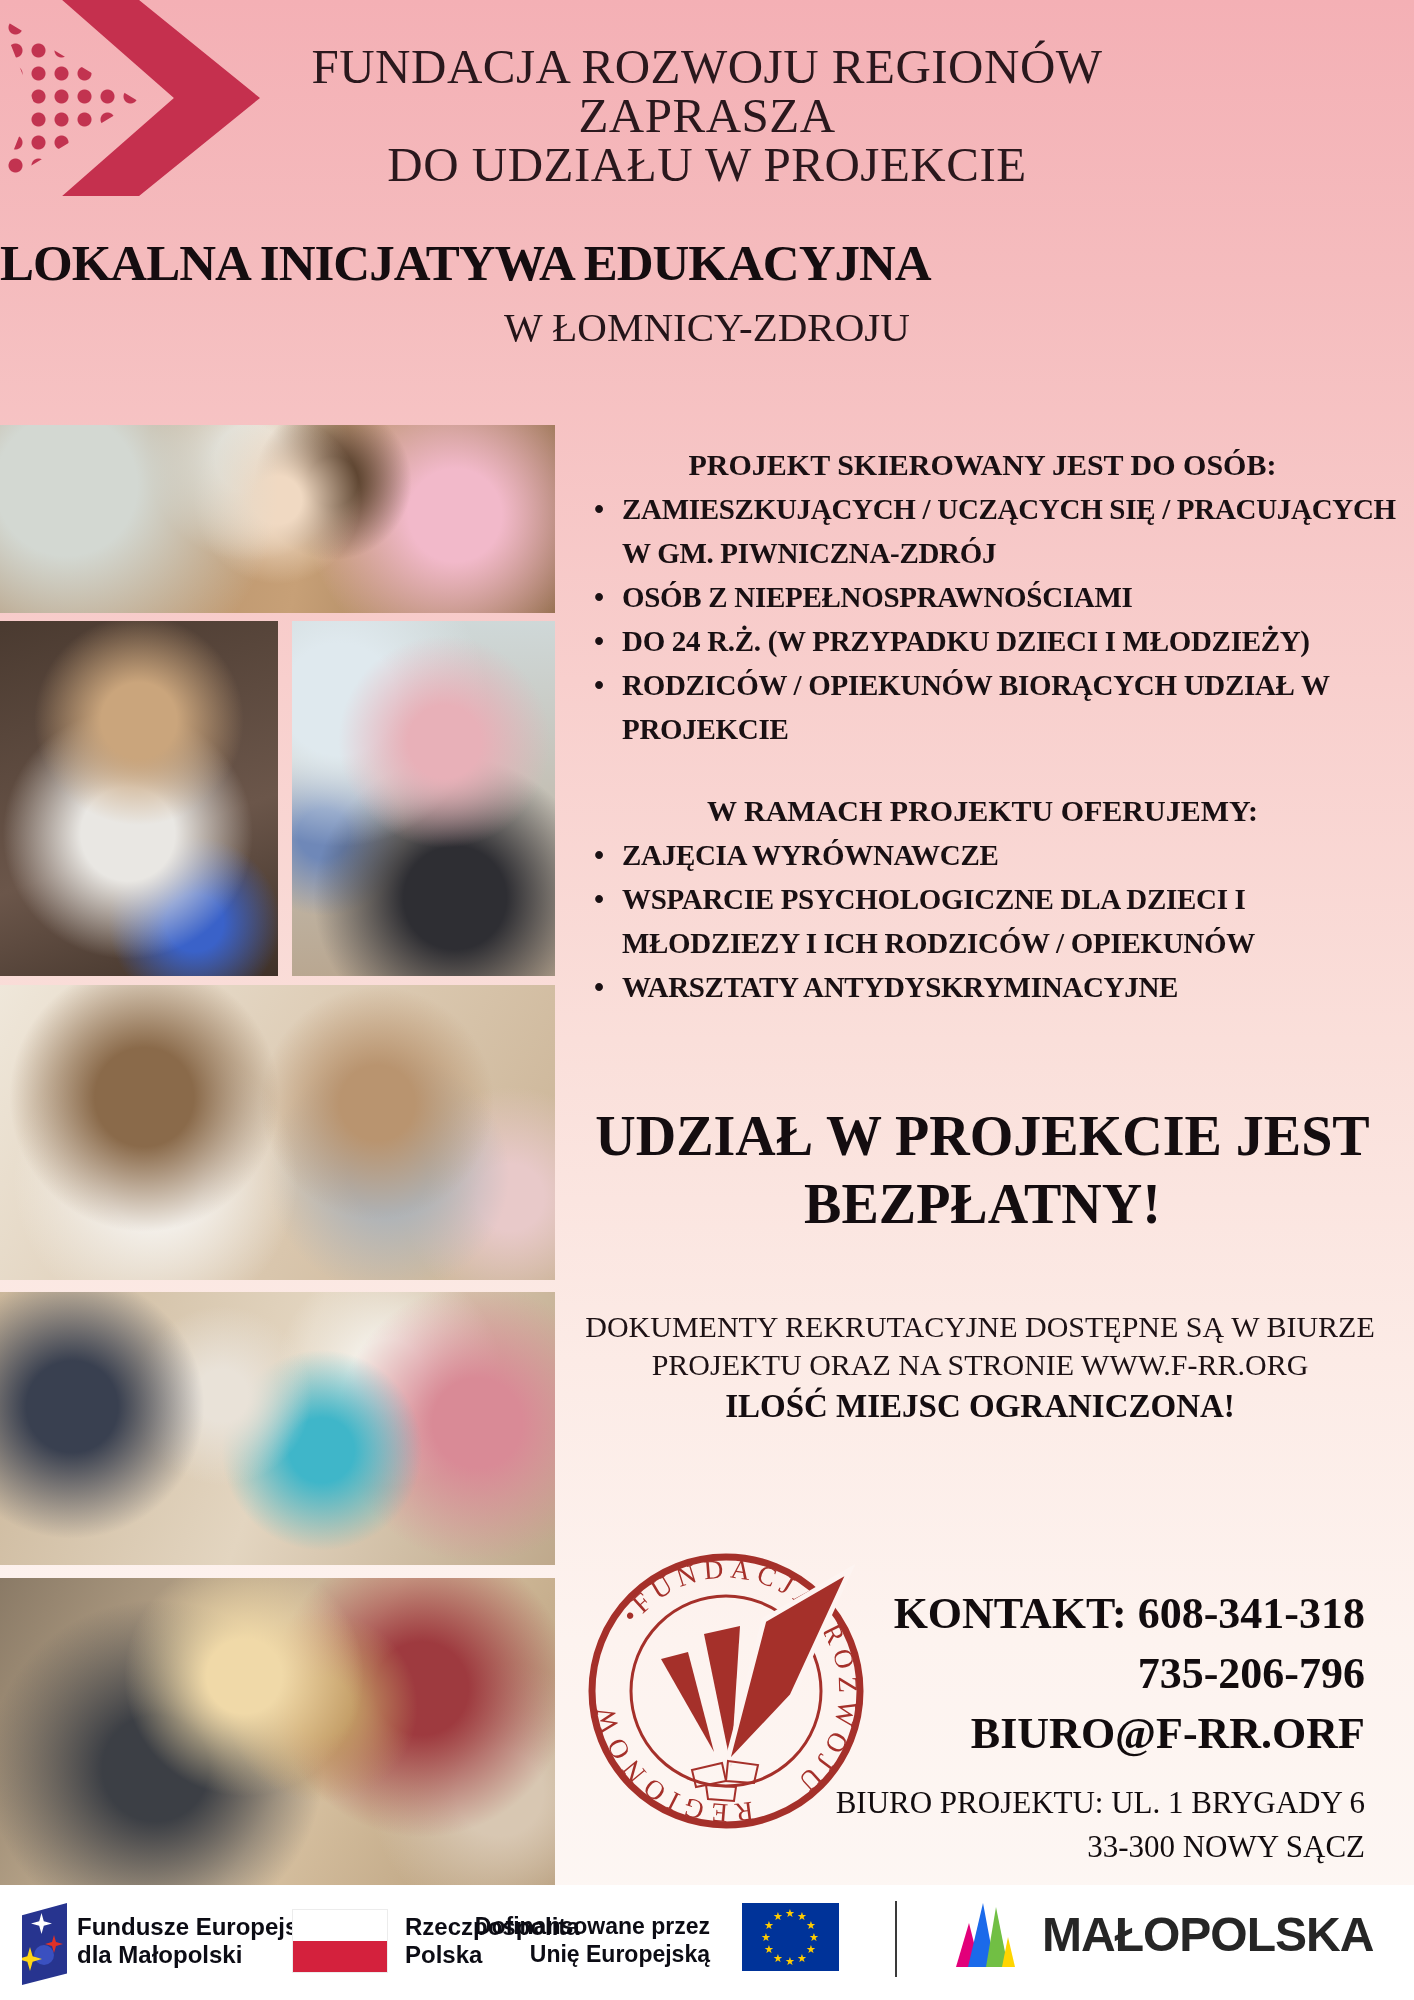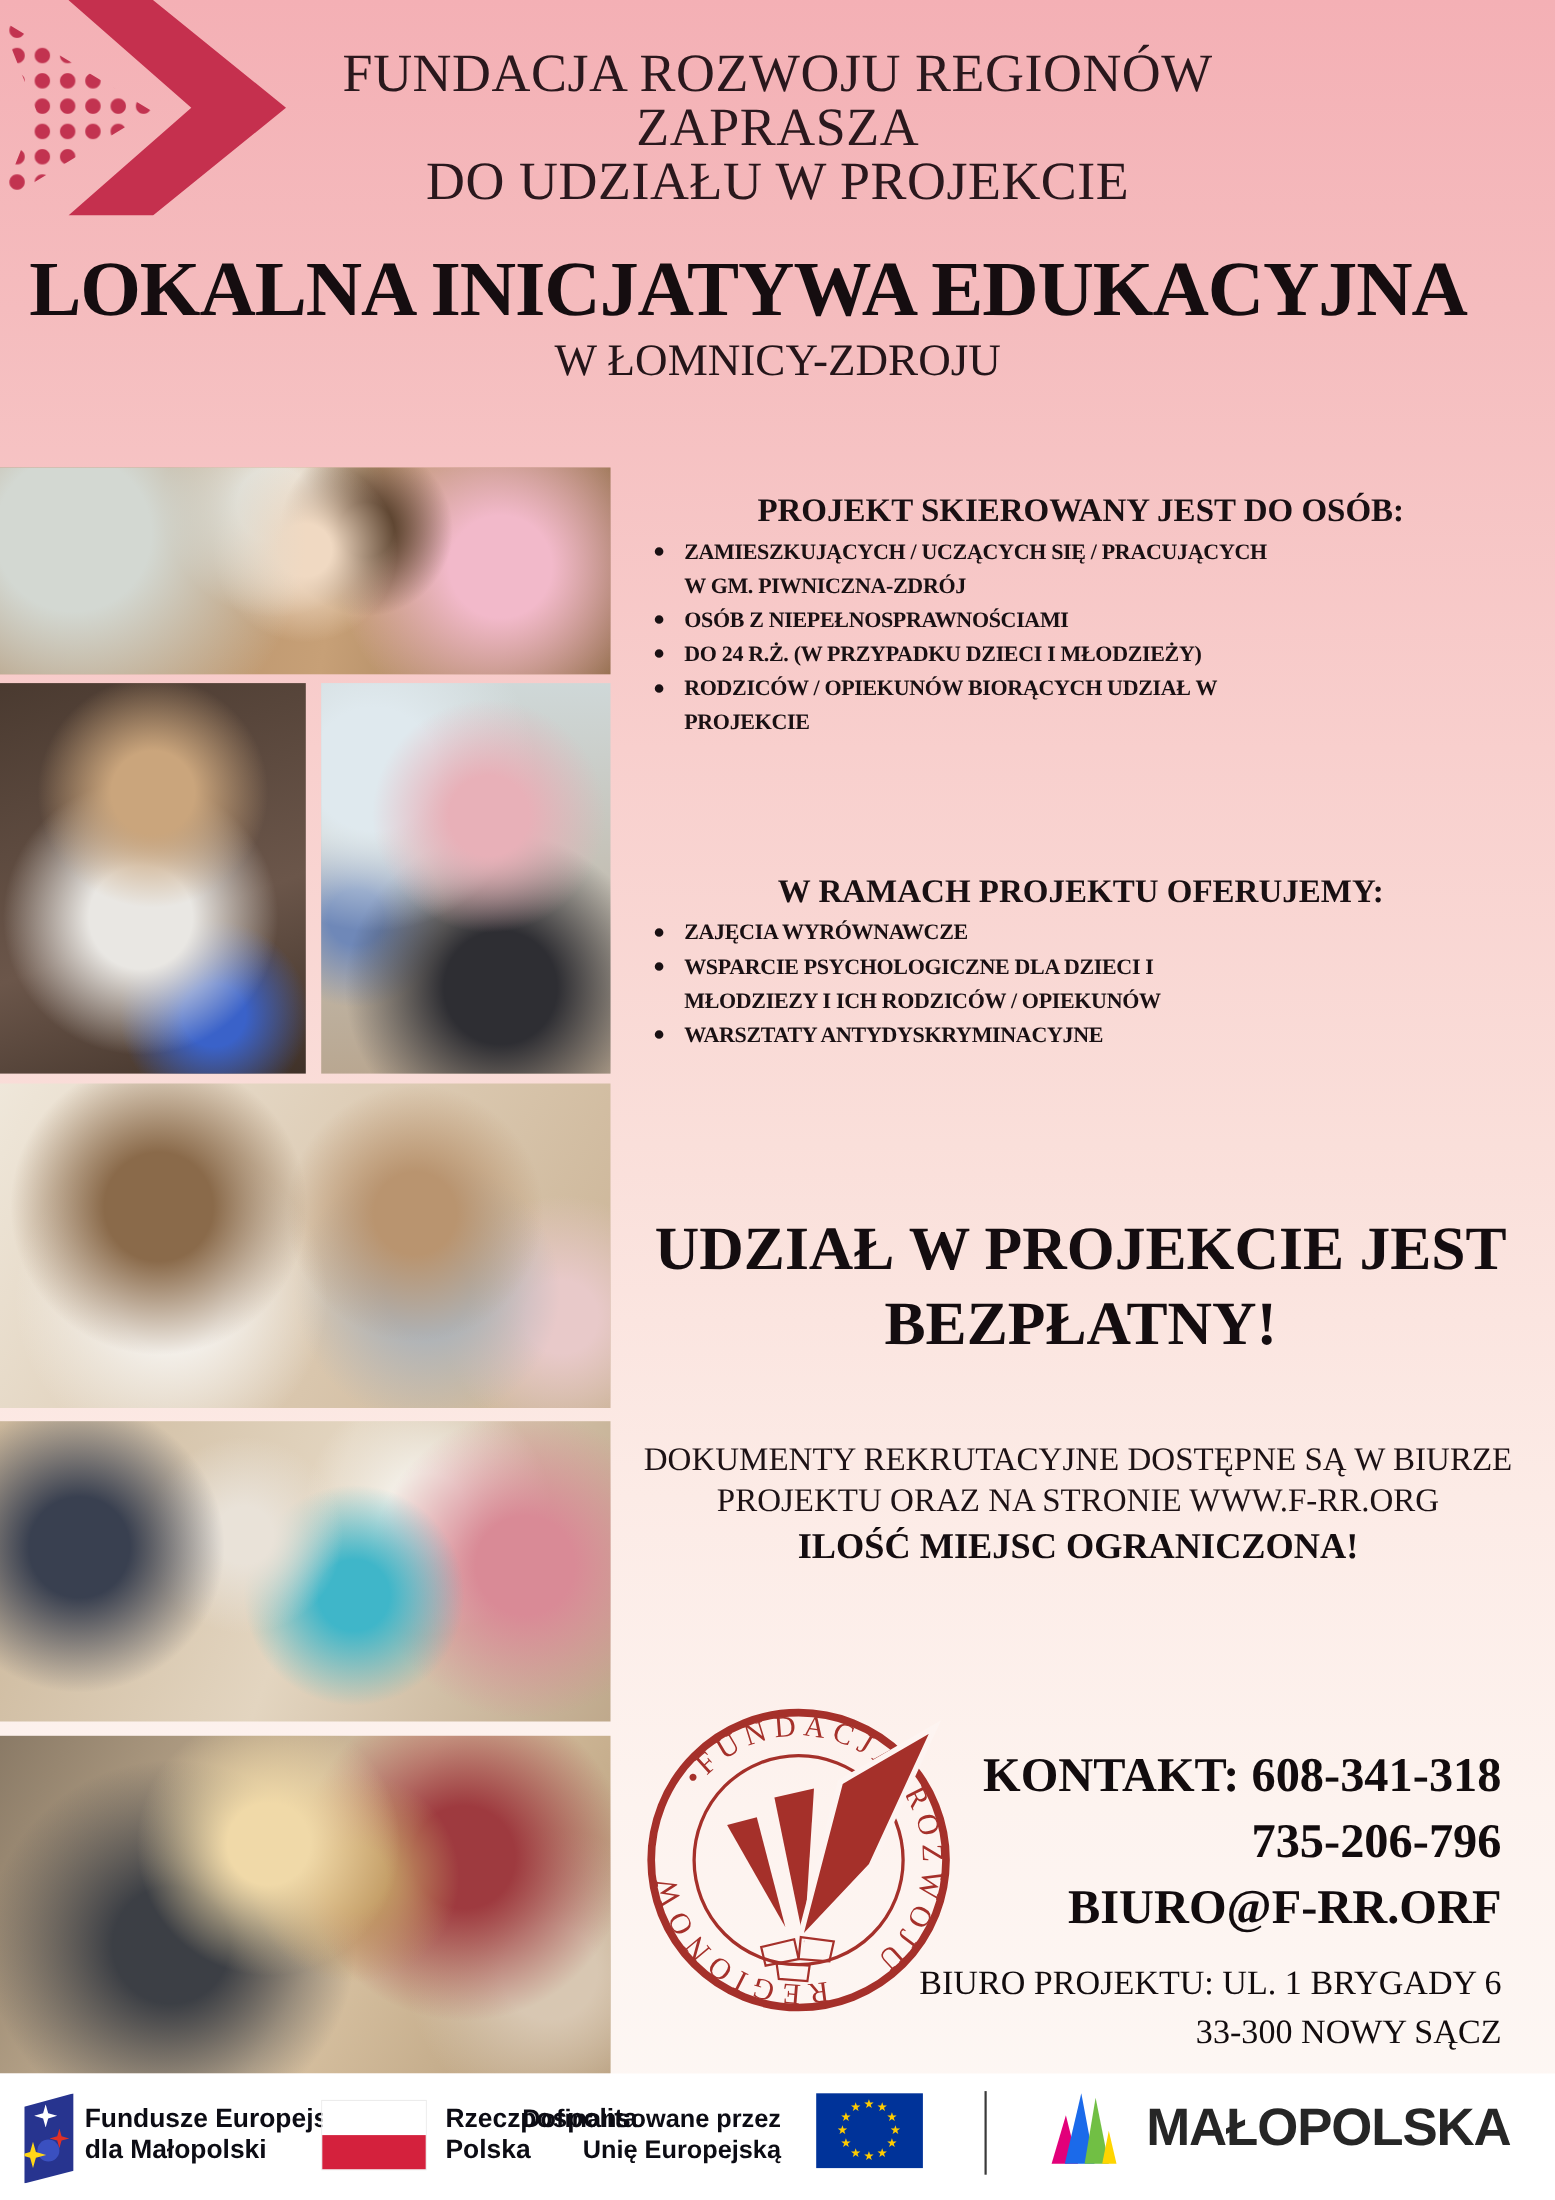--- a/index.html
+++ b/index.html
@@ -16,22 +16,22 @@
     background-size:23px 23px;background-position:4px 2px;
     clip-path:polygon(0 2%,100% 50%,0 98%,24% 50%);
   }
   .chevron-big{
     left:55px;top:0;width:205px;height:200px;background:#c5304e;
     clip-path:polygon(3.5% 0,41% 0,100% 49%,41% 98%,3.5% 98%,58% 49%);
   }
   
   .hdr-lines{left:0;top:42px;width:1414px;text-align:center;
     font-size:49px;line-height:49px;letter-spacing:.5px;color:#2a181d;white-space:pre-line;}
-  .title{left:0;top:224px;width:1360px;text-align:center;
-    font-size:71px;line-height:78px;font-weight:bold;letter-spacing:-1px;color:#150d10;}
+  .title{left:0;top:224px;width:1360px;
+    font-size:51px;line-height:78px;font-weight:bold;letter-spacing:-1px;color:#150d10;}
   .subtitle{left:0;top:302px;width:1414px;text-align:center;
     font-size:41px;line-height:50px;color:#241519;}
   
   .photo{left:0;width:555px;background-color:#c8ab8a;}
   .p1{top:425px;height:188px;
     background:radial-gradient(circle at 12% 32%,#d3d8d2 0 14%,transparent 42%),
       radial-gradient(circle at 50% 40%,#f0d9c2 0 8%,transparent 28%),
       radial-gradient(circle at 60% 30%,#5f4632 0 7%,transparent 22%),
       radial-gradient(circle at 82% 48%,#f2b9ca 0 10%,transparent 32%),
       radial-gradient(circle at 45% 18%,#e9e4da 0 10%,transparent 30%),
@@ -66,21 +66,21 @@
       radial-gradient(circle at 58% 42%,#c19a63 0 8%,transparent 26%),
       radial-gradient(circle at 76% 36%,#9e3a3f 0 10%,transparent 32%),
       radial-gradient(circle at 28% 62%,#3c3f45 0 12%,transparent 38%),
       radial-gradient(circle at 90% 70%,#d8c7b2 0 8%,transparent 24%),
       linear-gradient(120deg,#8a7a66,#d9c3a3 55%,#b49a78);}
   
   .col-head{left:560px;width:845px;text-align:center;font-weight:bold;
     font-size:30px;line-height:36px;color:#191013;}
   .bullets{left:588px;width:822px;list-style:none;margin:0;padding:0;}
   .bullets li{position:relative;padding-left:34px;font-weight:bold;
-    font-size:20px;line-height:31px;color:#191013;white-space:pre-line;letter-spacing:-0.3px;}
+    font-size:29px;line-height:44px;color:#191013;white-space:pre-line;letter-spacing:-0.3px;}
   .bullets li::before{content:"•";position:absolute;left:6px;top:0;font-size:29px;}
   .free-banner{left:560px;top:1102px;width:845px;text-align:center;font-weight:bold;
     font-size:56px;line-height:68px;color:#140d10;white-space:pre-line;}
   .recruit{left:540px;top:1308px;width:880px;text-align:center;
     font-size:30px;line-height:38px;color:#1d1215;white-space:pre-line;}
   .recruit-bold{left:540px;top:1386px;width:880px;text-align:center;font-weight:bold;
     font-size:33px;line-height:40px;color:#140d10;}
   
   .contact{right:49px;top:1584px;width:600px;text-align:right;color:#120c0e;}
   .contact .big{font-weight:bold;font-size:44px;line-height:60px;}

